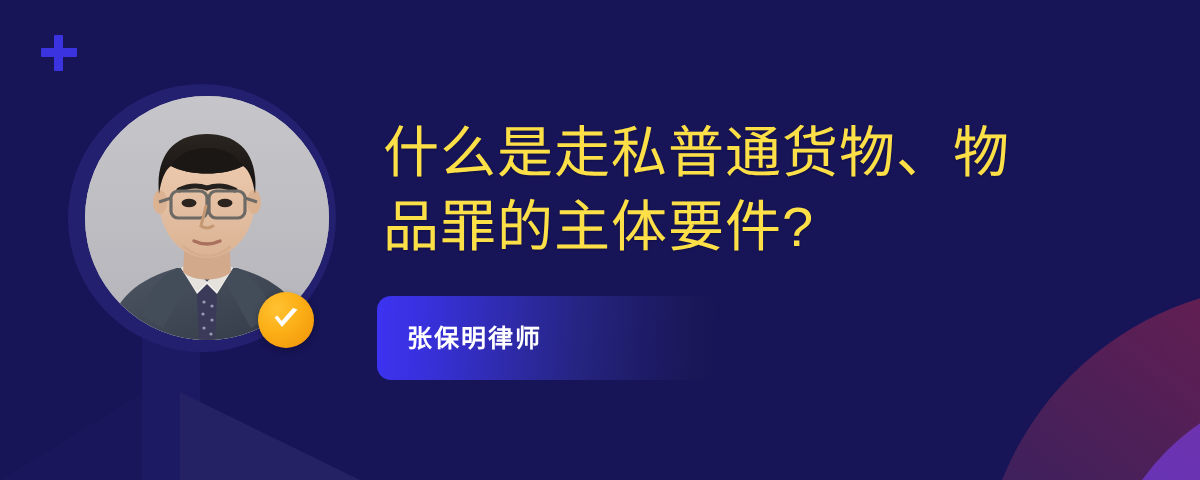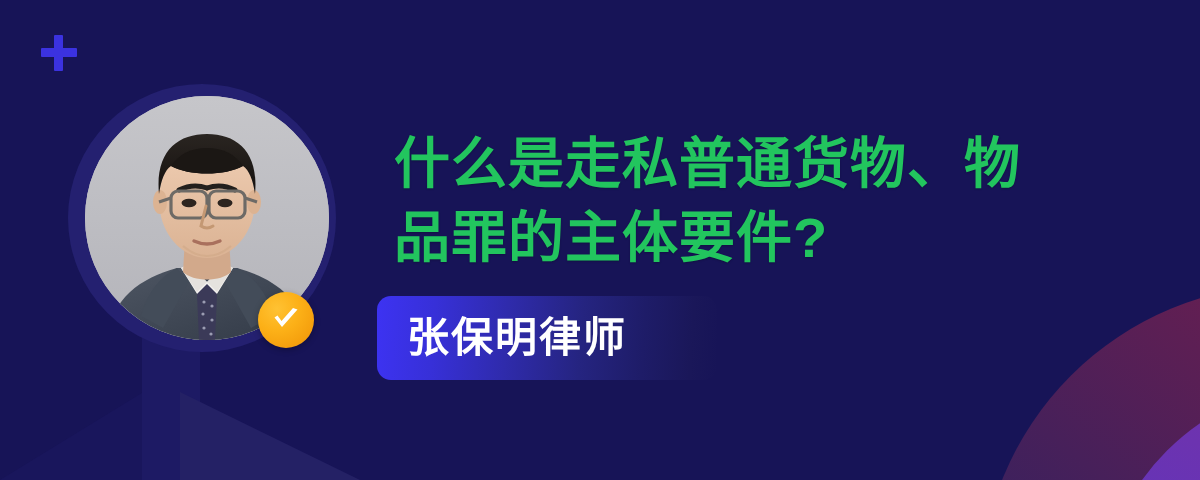--- a/index.html
+++ b/index.html
@@ -154,45 +154,45 @@
   }
 
   
   .content {
     position: absolute;
     left: 383px;
     top: 116px;
     width: 760px;
   }
   .headline {
-    margin: 11px;
-    color: #22c55e;
+    margin: 0;
+    color: #fde047;
     font-size: 56px;
-    font-weight: bold;
+    font-weight: normal;
     line-height: 74px;
     letter-spacing: 1px;
     white-space: pre-line;
     text-shadow: 0 1px 2px rgba(0,0,0,.22);
   }
 
   .name-badge {
     position: absolute;
     left: 377px;
     top: 296px;
     width: 340px;
     height: 84px;
     border-radius: 14px;
     background: linear-gradient(94deg, #3d33f2 0%, #3730d8 17%, #2f2bac 38%, #252480 60%, #1e1c68 78%, #1a1759 92%, #171457 100%);
   }
   .name-badge-text {
     position: absolute;
     left: 30px;
     top: 18px;
     color: #ffffff;
-    font-size: 42px;
+    font-size: 25px;
     font-weight: bold;
     letter-spacing: 2px;
     line-height: 48px;
     white-space: nowrap;
   }
 </style>
 </head>
 <body>
 
 <div class="banner">

